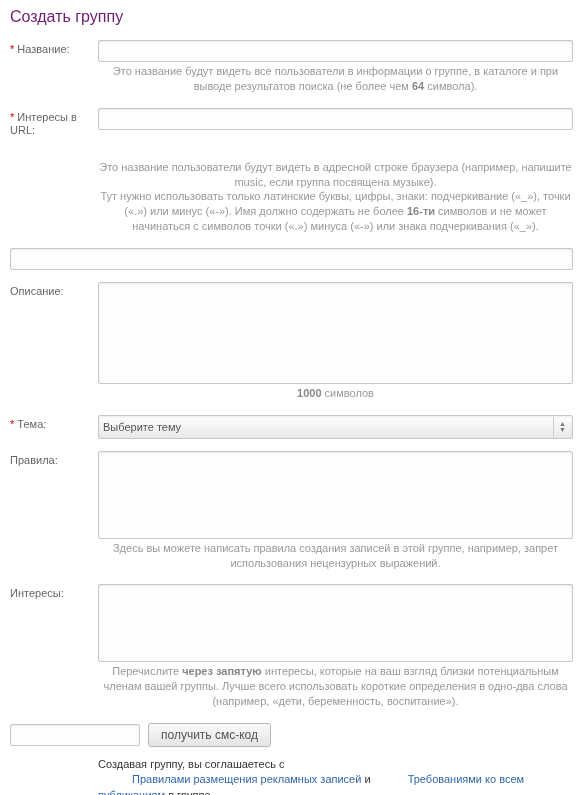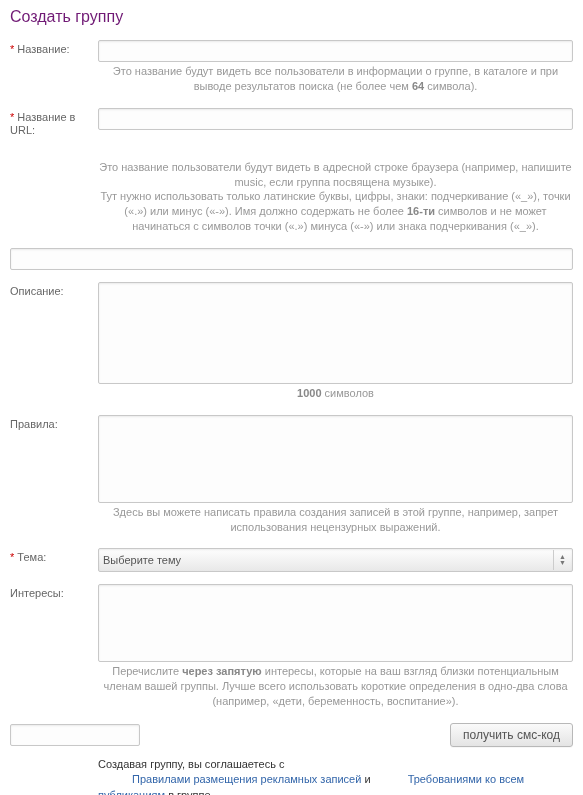--- a/index.html
+++ b/index.html
@@ -82,21 +82,21 @@
     display:inline-block;
     border:1px solid #b8b8b8;
     background: linear-gradient(#fafafa,#e4e4e4);
     color:#555;
     border-radius:3px;
     padding:4px 12px;
     font-size:12px;
     cursor:pointer;
     box-shadow: 0 1px 0 rgba(0,0,0,0.03);
   }
-  .code-row .field { display:flex; gap:8px; align-items:center;justify-content:space-between; }
+  .code-row .field { display:flex; gap:8px; align-items:center; }
   .code-row input[type=text]{ width:130px; }
   .agree { margin: 10px 0 14px 88px; color:#333; line-height:1.4; }
   .agree a { color:#3366aa; text-decoration:none;margin-left:34px; }
   .page { position:relative; min-height:780px; }
 </style>
 </head>
 <body>
 <div class="page">
 
 <h1>Создать группу</h1>
@@ -105,21 +105,21 @@
   <div class="label"><span class="req">*</span> <span>Название:</span></div>
   <div class="field">
     <input type="text" style="">
     <div class="hint">
       <span>Это название будут видеть все пользователи в информации о группе, в каталоге и при выводе результатов поиска (не более чем </span><b>64</b><span> символа).</span>
     </div>
   </div>
 </div>
 
 <div class="row">
-  <div class="label"><span class="req">*</span> <span>Название в URL:</span></div>
+  <div class="label"><span class="req">*</span> <span>Интересы в URL:</span></div>
   <div class="field">
     <input type="text" style="">
     <div style="height:28px"></div>
     <div class="hint">
       <span>Это название пользователи будут видеть в адресной строке браузера (например, напишите music, если группа посвящена музыке).</span><br>
       <span>Тут нужно использовать только латинские буквы, цифры, знаки: подчеркивание («_»), точки («.») или минус («-»). Имя должно содержать не более </span><b>16-ти</b><span> символов и не может начинаться с символов точки («.») минуса («-») или знака подчеркивания («_»).</span>
     </div>
   </div>
 </div>
 
@@ -132,37 +132,37 @@
 
 <div class="row">
   <div class="label">Описание:</div>
   <div class="field">
     <textarea class="ta-desc" style=""></textarea>
     <div class="hint"><b>1000</b><span> символов</span></div>
   </div>
 </div>
 
 <div class="row">
-  <div class="label">Правила:</div>
-  <div class="field">
-    <textarea class="ta-rules" style=""></textarea>
-    <div class="hint">Здесь вы можете написать правила создания записей в этой группе, например, запрет использования нецензурных выражений.</div>
-  </div>
-</div>
-
-<div class="row">
   <div class="label"><span class="req">*</span> <span>Тема:</span></div>
   <div class="field">
     <div class="select-wrap">
       <select>
         <option>Выберите тему</option>
       </select>
       <div class="chev">▲<br>▼</div>
     </div>
     <div style="height:8px"></div>
+  </div>
+</div>
+
+<div class="row">
+  <div class="label">Правила:</div>
+  <div class="field">
+    <textarea class="ta-rules" style=""></textarea>
+    <div class="hint">Здесь вы можете написать правила создания записей в этой группе, например, запрет использования нецензурных выражений.</div>
   </div>
 </div>
 
 <div class="row">
   <div class="label">Интересы:</div>
   <div class="field">
     <textarea class="ta-int" style=""></textarea>
     <div class="hint">
       <span>Перечислите </span><b>через запятую</b><span> интересы, которые на ваш взгляд близки потенциальным членам вашей группы. Лучше всего использовать короткие определения в одно-два слова (например, «дети, беременность, воспитание»).</span>
     </div>

